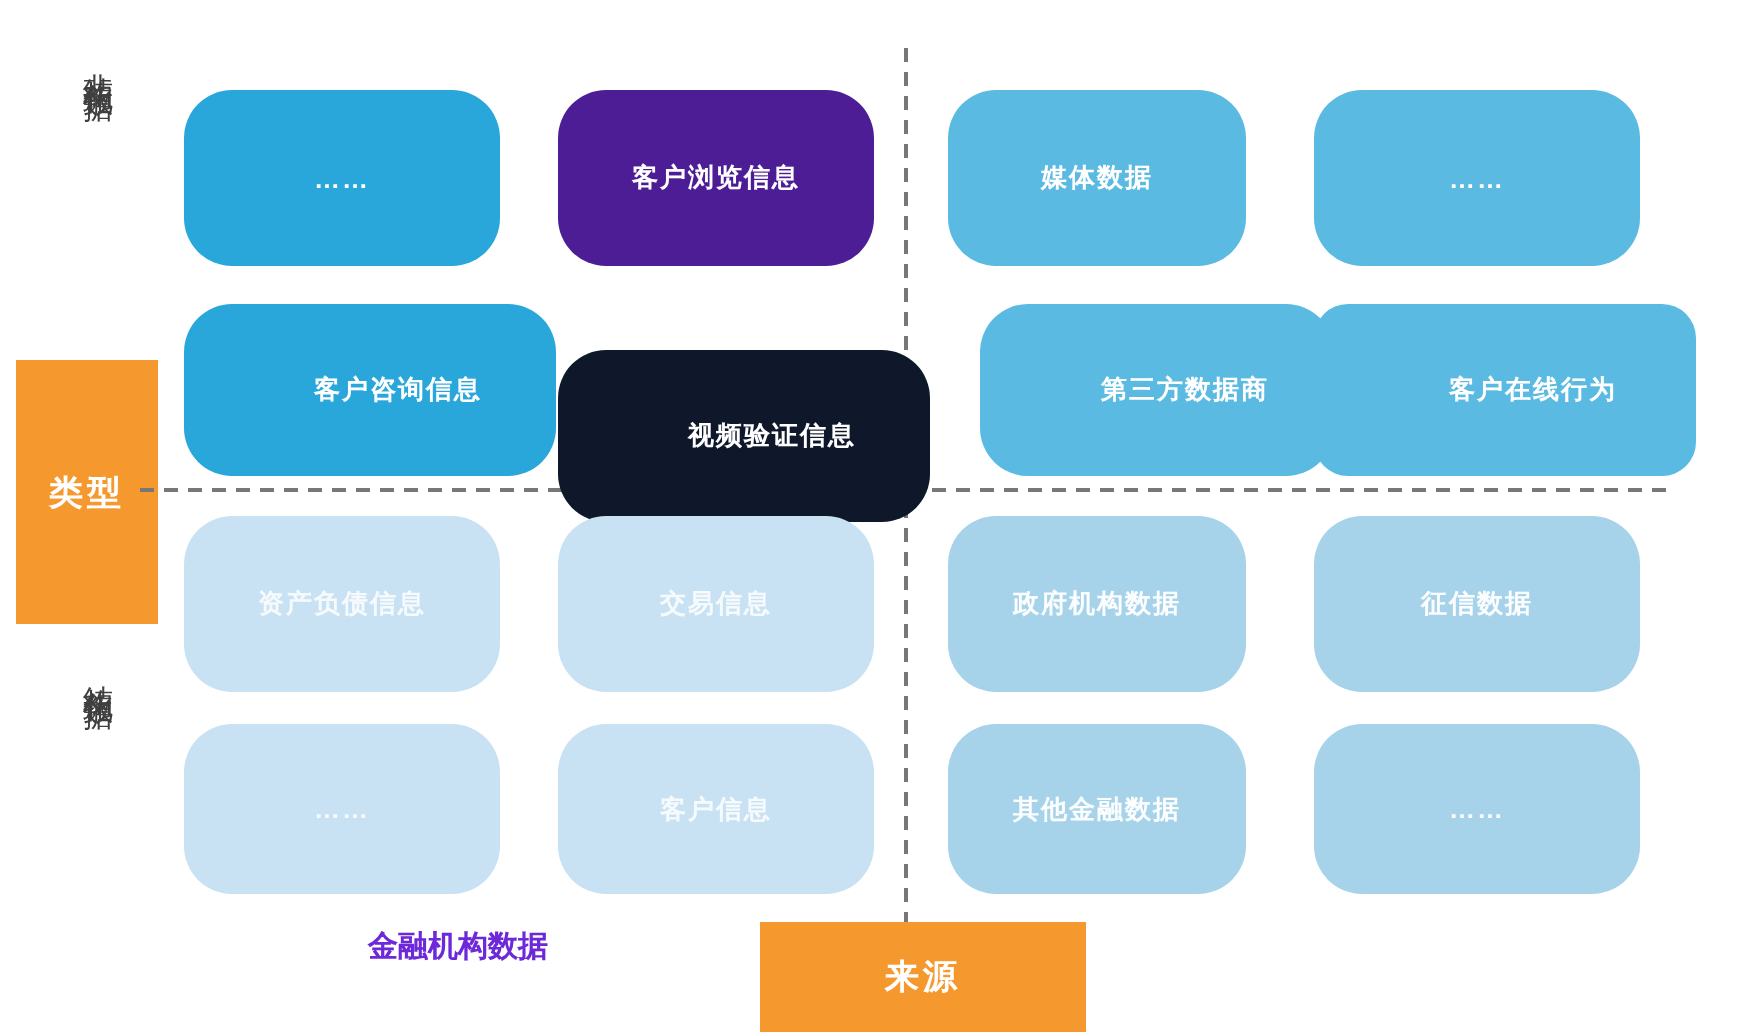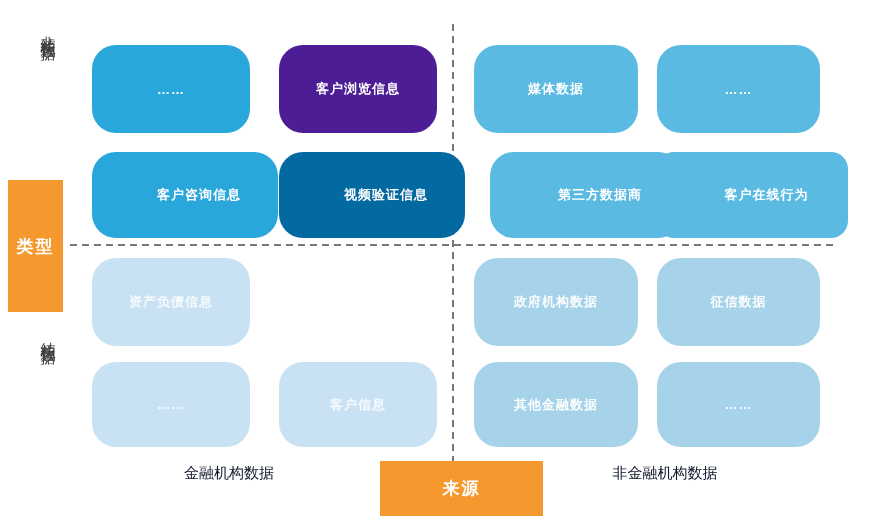--- a/index.html
+++ b/index.html
@@ -14,40 +14,40 @@
 
   
   .vlabel{position:absolute;writing-mode:vertical-rl;text-orientation:upright;
     font-size:15px;color:#3f3f3f;letter-spacing:2px;font-weight:500;}
   .vlabel.top{left:38px;top:24px;}
   .vlabel.bottom{left:38px;top:330px;}
 
   
   .axisbox{position:absolute;display:flex;align-items:center;justify-content:center;
     color:#ffffff;font-size:17px;font-weight:600;letter-spacing:2px;}
-  .typebox{left:8px;top:180px;width:55px;height:132px;}
+  .typebox{left:8px;top:180px;width:71px;height:132px;}
   .sourcebox{left:368px;top:461px;width:163px;height:55px;margin-left:12px;}
 
   
   .cell{position:absolute;border-radius:24px;display:flex;align-items:center;justify-content:center;}
   .cell span{color:#ffffff;font-size:13px;font-weight:bold;letter-spacing:1px;}
   .cell.faint span{color:rgba(255,255,255,0.82);}
   .cell.soft span{color:rgba(255,255,255,0.95);}
   .c1{left:92px;width:158px;}
   .c2{left:279px;width:158px;}
-  .c3{left:474px;width:164px;}
+  .c3{left:474px;width:149px;}
   .c4{left:657px;width:163px;}
   .r1{top:45px;height:88px;}
   .r2{top:152px;height:86px;padding-left:28px;}
   .r3{top:258px;height:88px;}
   .r4{top:362px;height:85px;}
 
   
   .blabel{position:absolute;top:464px;width:160px;text-align:center;
-    font-size:15px;font-weight:400;color:#0f172a;}
+    font-size:15px;font-weight:700;color:#6d28d9;}
   .blabel.left{left:149px;}
   .blabel.right{left:585px;}
 </style>
 </head>
 <body>
 
 <div class="stage">
 
   <div class="vlabel top">非结构化数据</div>
   <div class="vlabel bottom">结构化数据</div>
@@ -68,32 +68,35 @@
   <div class="cell r1 c3" style="background-color: rgb(90, 186, 226);">
     <span>媒体数据</span>
     </div>
   <div class="cell r1 c4" style="background-color: rgb(90, 186, 226);">
     <span>……</span>
     </div>
 
   <div class="cell r2 c1" style="background-color: rgb(41, 167, 219);">
     <span>客户咨询信息</span>
     </div>
-  <div class="cell r2 c2" style="background-color: #0369a1;">
+  <div class="cell r2 c2" style="background-color: #0f172a; margin-top: 23px;">
     <span>视频验证信息</span>
     </div>
   <div class="cell r2 c3" style="background-color: rgb(90, 186, 226); margin-left: 16px;">
     <span>第三方数据商</span>
     </div>
   <div class="cell r2 c4" style="background-color: rgb(90, 186, 226); border-radius: 17px;">
     <span>客户在线行为</span>
     </div>
 
   <div class="cell r3 c1 faint" style="background-color: rgb(201, 226, 243);">
     <span>资产负债信息</span>
+    </div>
+  <div class="cell r3 c2 faint" style="background-color: rgb(201, 226, 243);">
+    <span>交易信息</span>
     </div>
   <div class="cell r3 c3 soft" style="background-color: rgb(166, 211, 233);">
     <span>政府机构数据</span>
     </div>
   <div class="cell r3 c4 soft" style="background-color: rgb(166, 211, 233);">
     <span>征信数据</span>
     </div>
 
   <div class="cell r4 c1 faint" style="background-color: rgb(201, 226, 243);">
     <span>……</span>
@@ -102,19 +105,18 @@
     <span>客户信息</span>
     </div>
   <div class="cell r4 c3 soft" style="background-color: rgb(166, 211, 233);">
     <span>其他金融数据</span>
     </div>
   <div class="cell r4 c4 soft" style="background-color: rgb(166, 211, 233);">
     <span>……</span>
     </div>
 
   <div class="blabel left">金融机构数据</div>
-  <div class="blabel right">非金融机构数据</div>
 
   <div class="axisbox sourcebox" style="background-color: rgb(245, 153, 46);">
     <span>来源</span>
   </div>
 
 </div>
 
 </body></html>

